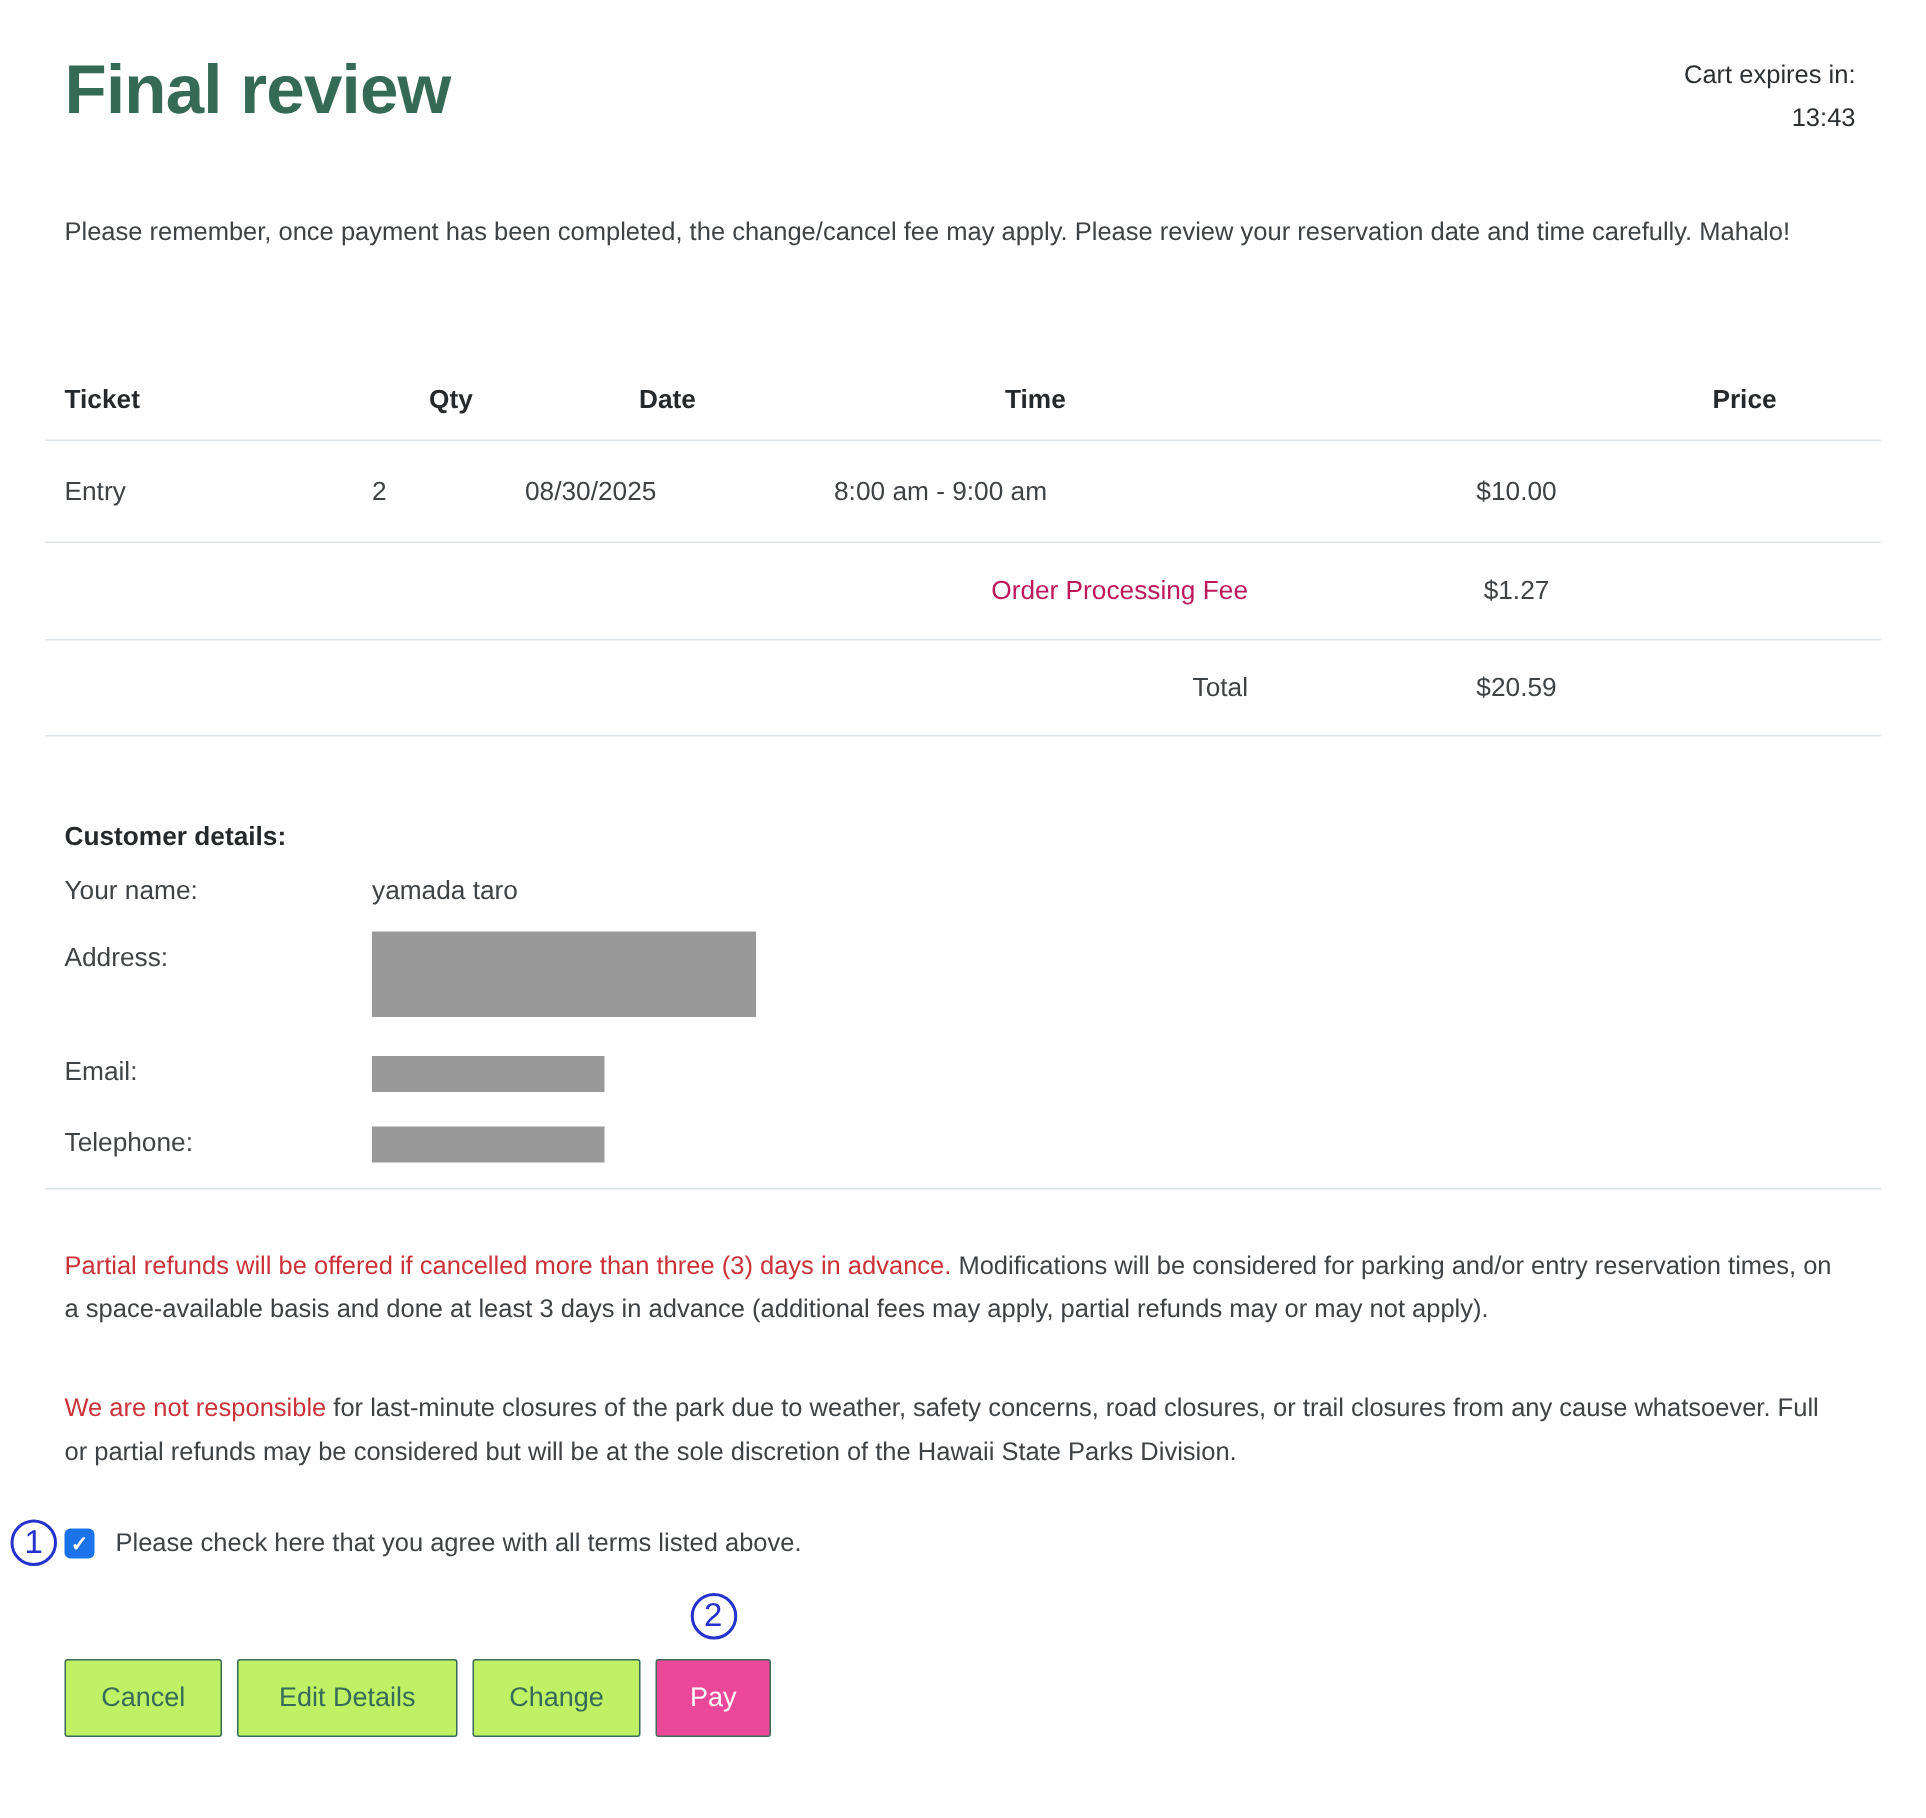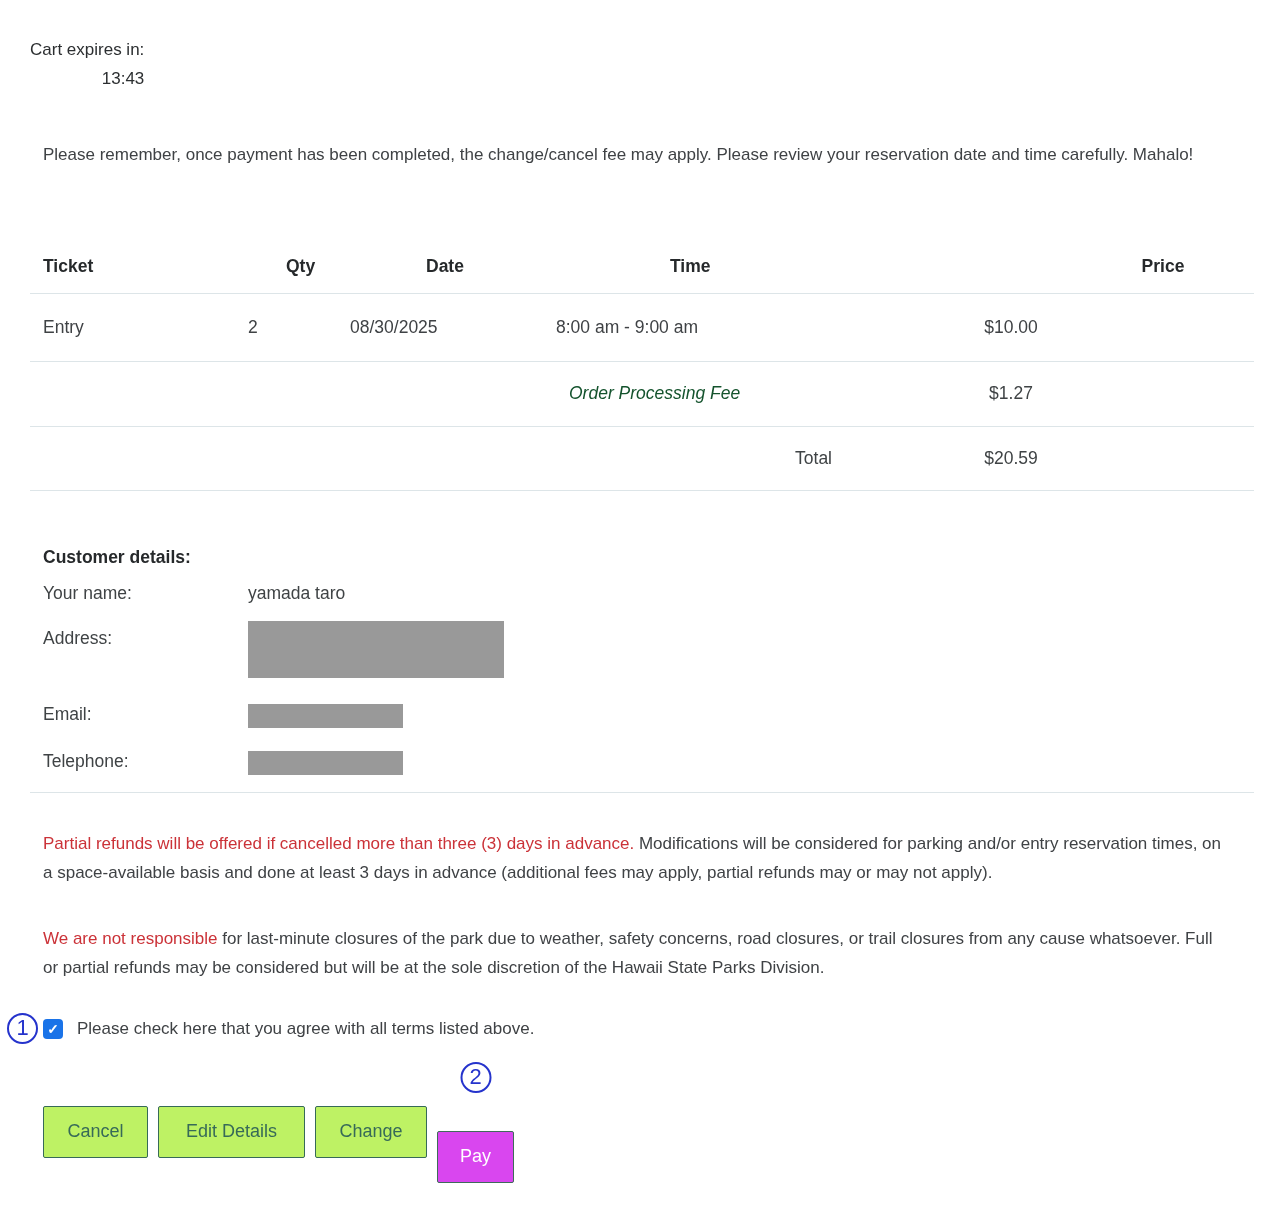--- a/index.html
+++ b/index.html
@@ -30,21 +30,21 @@
     grid-template-columns:218px 102px 206px 276px 358px 1fr;
     align-items:center;
     border-bottom:1px solid #dde5e8;
   }
   .trow > div:first-child { padding-left:13px; }
   .thead { padding:15px 0 0 0; height:53px; font-weight:700; color:#26292b; font-size:17.5px; align-items:start;gap:38px; }
   .thead .col-price { text-align:center; }
   .tbody-row { height:68px; font-size:17.5px; color:#3f4245; }
   .tbody-row .col-price { text-align:center; }
   .fee-row { height:65px; font-size:17.5px; }
-  .fee-row .fee-label { grid-column:4; color:#14532d;font-style:italic; }
+  .fee-row .fee-label { grid-column:4; text-align:right; color:#be185d; }
   .fee-row .fee-value { grid-column:5; text-align:center; }
   .total-row { height:64px; font-size:17.5px; }
   .total-row .total-label { grid-column:4; text-align:right; }
   .total-row .total-value { grid-column:5; text-align:center; }
 
   
   .customer { margin-left:13px; }
   .customer-heading { margin-top:56px; font-size:17.5px; font-weight:700; color:#26292b; }
   .crow { display:grid; grid-template-columns:205px 1fr; align-items:start; }
   .crow-name { margin-top:15px; font-size:17.5px; }
@@ -85,29 +85,30 @@
     height:52px; border:1.5px solid #376a58; border-radius:2px;
     background:#bef264; color:#376a58; font-size:18px;
     font-family:"Liberation Sans", sans-serif;
     display:flex; align-items:center; justify-content:center;
     cursor:pointer;
   }
   .btn-cancel { width:105px; }
   .btn-edit { width:147px; }
   .btn-change { width:112px; }
   .pay-wrap { position:relative; }
-  .btn-pay { width:77px; background:#d946ef; border-color:#3f6b5a; color:#ffffff;margin-top:25px; }
+  .btn-pay { width:77px; background:#ec4899; border-color:#3f6b5a; color:#ffffff; }
   .ann-2 { position:absolute; left:50%; transform:translateX(-50%); top:-44px; }
 </style>
 </head>
 <body>
 
 <div class="page">
 
   <div class="header-row">
+    <h1 class="page-title">Final review</h1>
     <div class="cart-expiry">
       <div>Cart expires in:</div>
       <div>13:43</div>
     </div>
   </div>
 
   <p class="intro">Please remember, once payment has been completed, the change/cancel fee may apply. Please review your reservation date and time carefully. Mahalo!</p>
 
   <div class="order-table">
     <div class="trow thead">

